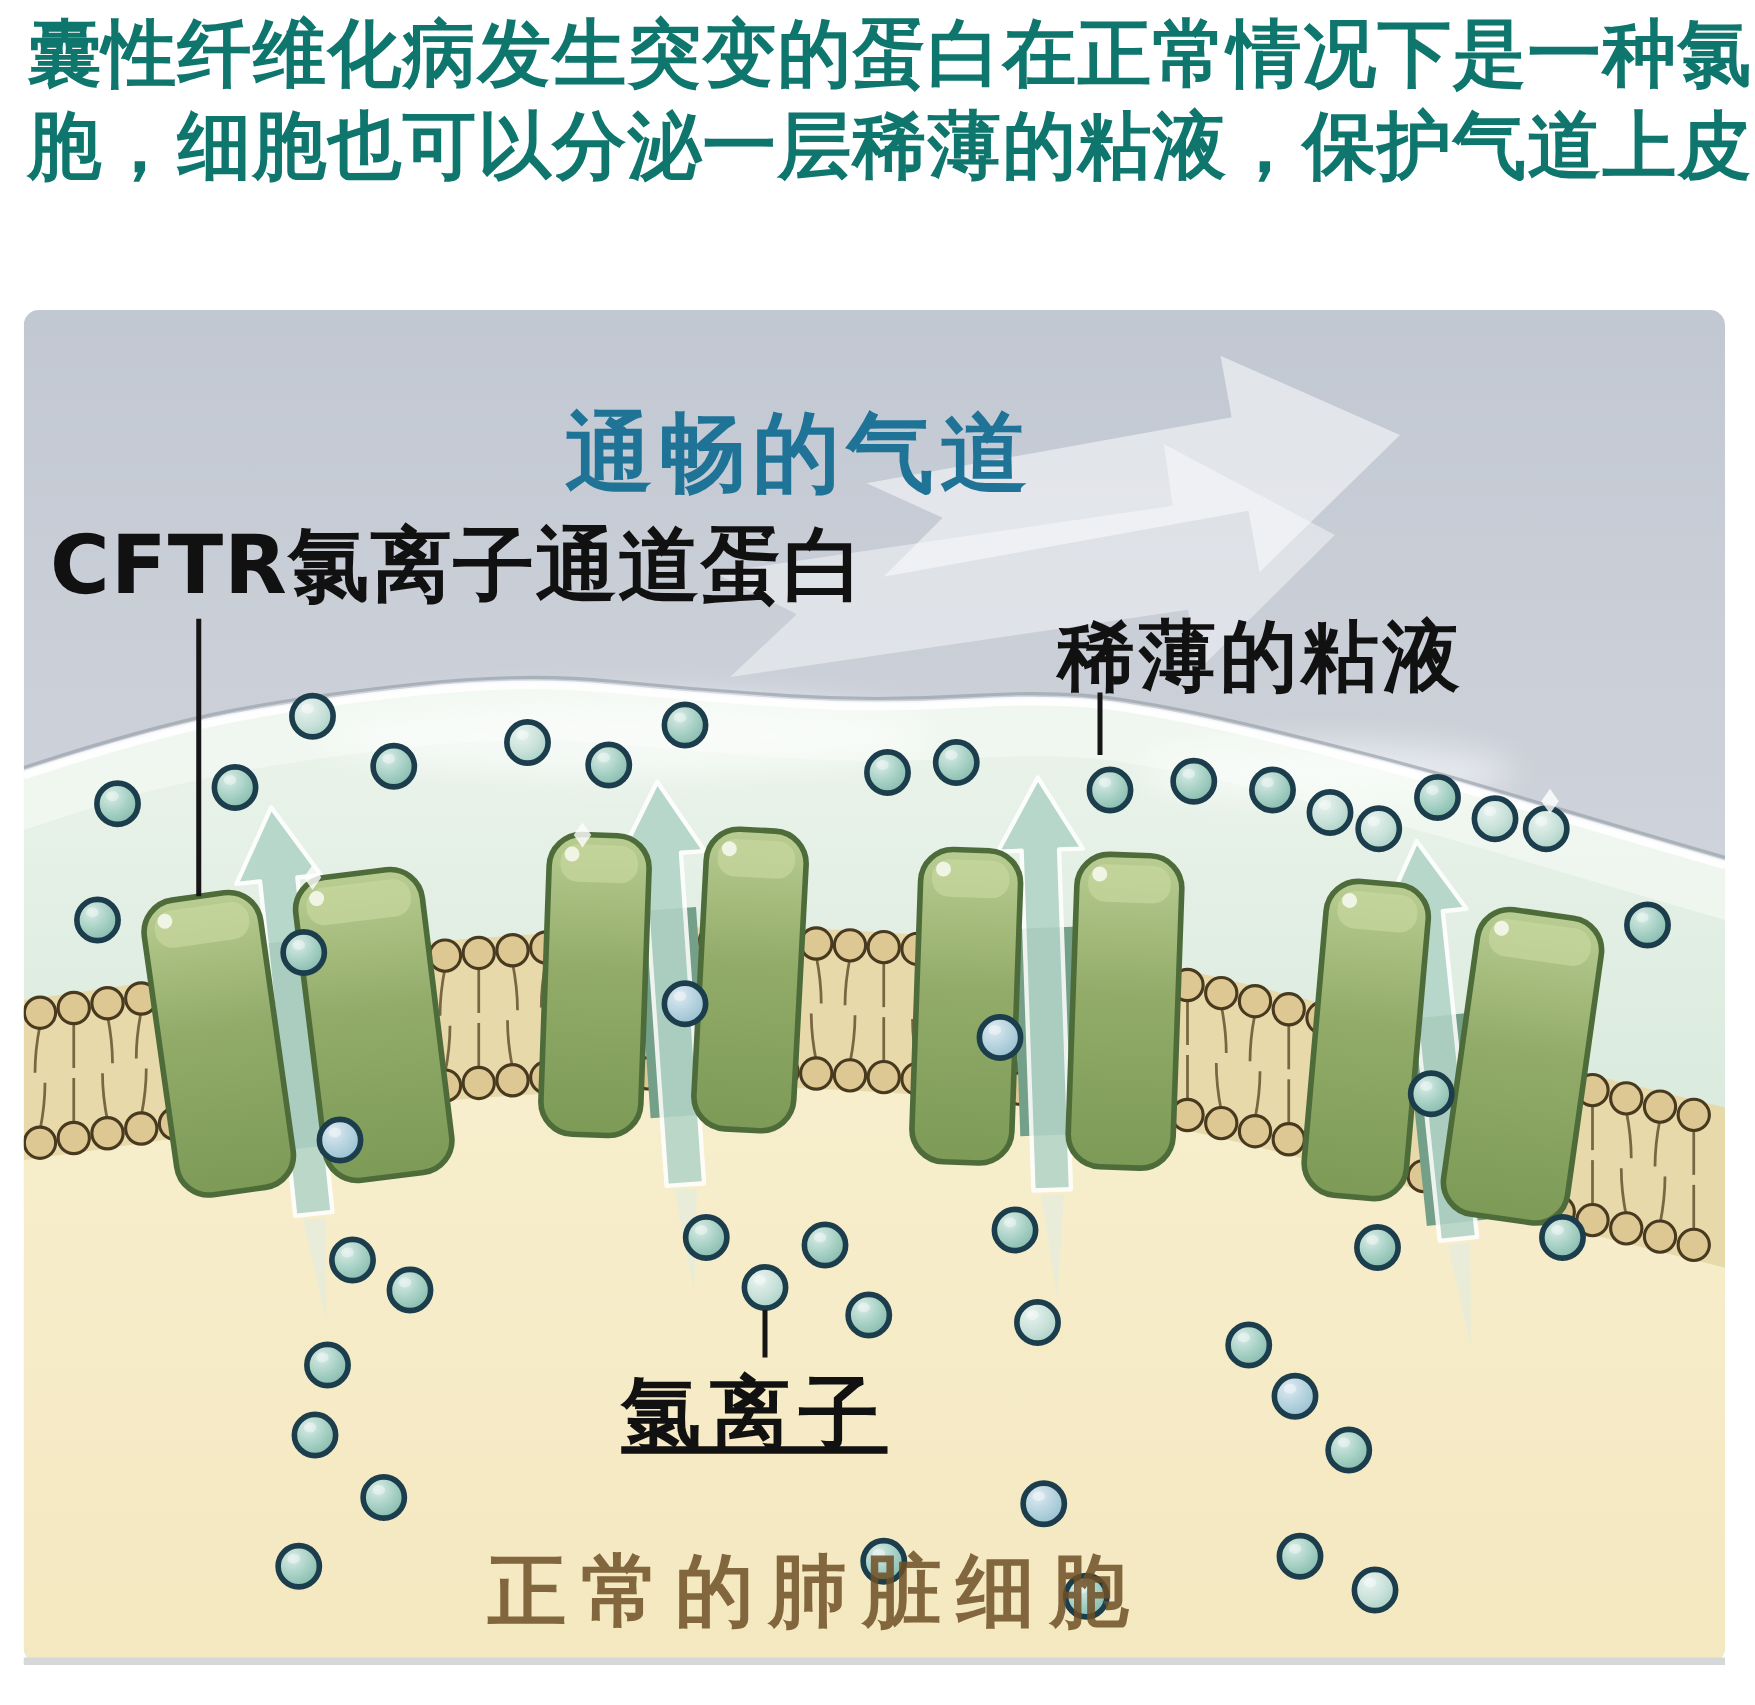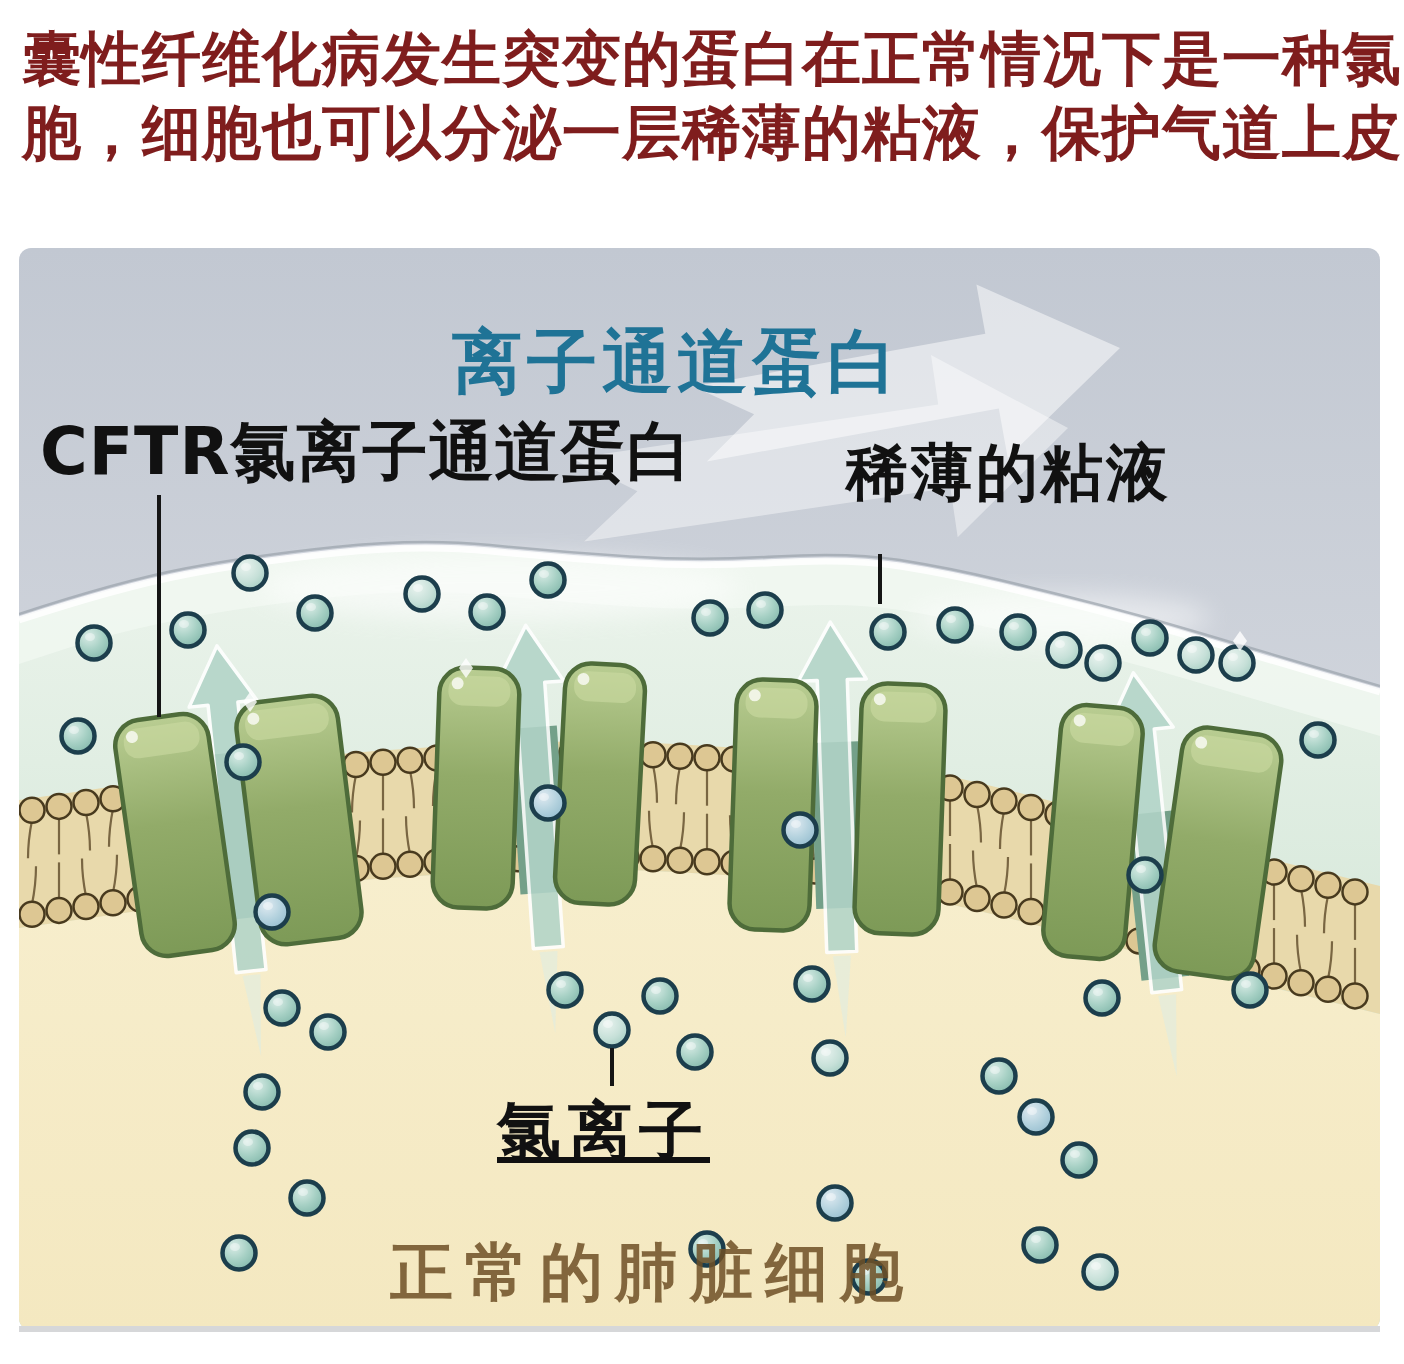--- a/index.html
+++ b/index.html
@@ -1,24 +1,24 @@
 <!DOCTYPE html>
 <html><head>
 <meta charset="utf-8">
 <style>
   html,body{margin:0;padding:0;background:#ffffff;}
   .page{position:relative;width:1404px;height:1364px;background:#ffffff;overflow:hidden;
         font-family:"DejaVu Sans","Liberation Sans",sans-serif;}
-  .intro{position:absolute;left:22px;top:22px;width:1372px;color:#7f1d1d;
+  .intro{position:absolute;left:22px;top:6px;width:1372px;color:#0f766e;
          font-size:59px;font-weight:bold;line-height:74px;letter-spacing:1px;white-space:nowrap;}
   #scene{position:absolute;left:0;top:0;}
   .lbl{position:absolute;white-space:nowrap;font-weight:bold;color:#111;}
   .lbl.airway{left:452px;top:316px;font-size:70px;letter-spacing:5px;}
   .lbl.cftr{left:40px;top:408px;font-size:65px;letter-spacing:1px;}
-  .lbl.mucus{left:846px;top:431px;font-size:62px;letter-spacing:3px;}
+  .lbl.mucus{left:846px;top:483px;font-size:62px;letter-spacing:3px;}
   .lbl.chloride{left:497px;top:1088px;font-size:64px;letter-spacing:7px;text-decoration:underline;}
   .lbl.cell{left:390px;top:1230px;font-size:63px;letter-spacing:12px;opacity:.85;font-weight:700;}
   .pline{position:absolute;width:4px;background:#151515;}
   #cftr-line{left:157px;top:495px;height:222px;}
   #mucus-line{left:878px;top:554px;height:50px;}
   #chloride-line{left:610px;top:1048px;height:38px;}
 </style>
 </head>
 <body>
 
@@ -548,21 +548,21 @@
         </g>
         <g>
           <polygon points="466,658 473,668 466,678 459,668" fill="#ffffff" opacity="0.8"></polygon>
           <polygon points="250,692 257,702 250,712 243,702" fill="#ffffff" opacity="0.8"></polygon>
           <polygon points="1240,631 1247,641 1240,651 1233,641" fill="#ffffff" opacity="0.8"></polygon>
         </g>
       </g>
       <rect x="19" y="1326" width="1361" height="6" fill="#d6d7d9"></rect>
     </svg>
 
-  <div class="lbl airway" style="color: rgb(31, 115, 150);">离子通道蛋白</div>
+  <div class="lbl airway" style="color: rgb(31, 115, 150);">通畅的气道</div>
   <div class="lbl cftr">CFTR氯离子通道蛋白</div>
   <div class="pline" id="cftr-line"></div>
   <div class="lbl mucus">稀薄的粘液</div>
   <div class="pline" id="mucus-line"></div>
   <div class="lbl chloride">氯离子</div>
   <div class="pline" id="chloride-line"></div>
   <div class="lbl cell" style="color: rgb(111, 80, 38);">正常的肺脏细胞</div>
 
 </div>
 

